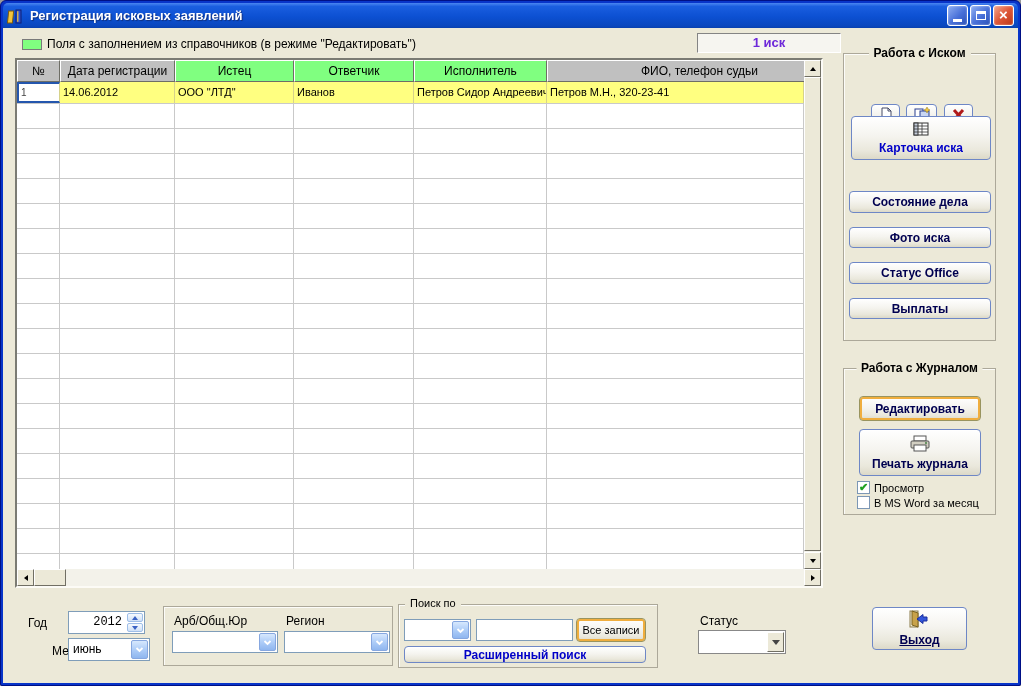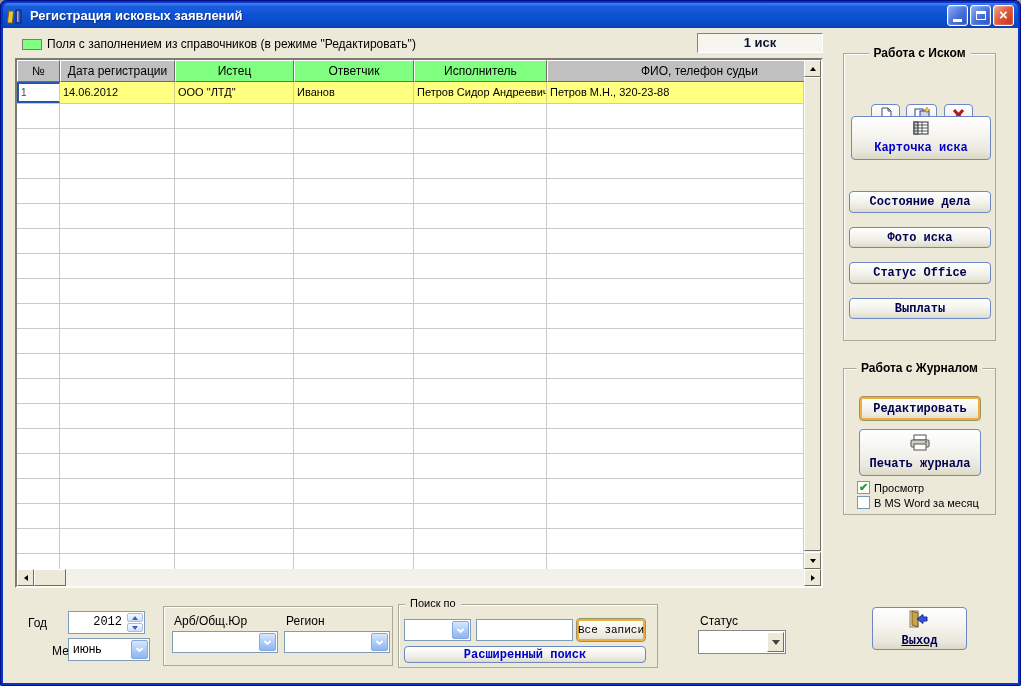--- a/index.html
+++ b/index.html
@@ -29,23 +29,23 @@
   .glyph-min { width: 9px; height: 3px; background: #fff; align-self: flex-end; margin: 0 0 3px 0; }
   .glyph-max { width: 10px; height: 9px; border: 1px solid #fff; border-top: 3px solid #fff; }
   .glyph-x { color:#fff; font-size: 15px; font-weight: bold; line-height: 1; margin-top:-2px; }
 
   .client { position: relative; height: 655px; background: #ECE9D8; }
 
   
   .swatch { position:absolute; left:19px; top:11px; width:20px; height:11px; border:1px solid #7a7a7a; background:#80FF80; }
   .legend-text { position:absolute; left:44px; top:9px; font-size:12px; }
   .counter-panel {
-    position:absolute; left:694px; top:5px; width:126px; height:20px;
+    position:absolute; left:694px; top:5px; width:144px; height:20px;
     background:#F6F5F0; border:1px solid; border-color:#848484 #FFFFFF #FFFFFF #848484;
-    color:#0f172a; font-weight:bold; font-size:13px; text-align:center; line-height:18px;
+    color:#6d28d9; font-weight:bold; font-size:13px; text-align:center; line-height:18px;
   }
 
   
   .grid-wrap {
     position:absolute; left:12px; top:30px; width:808px; height:530px;
     border:2px solid; border-color:#7B7B73 #FCFBF6 #FCFBF6 #7B7B73; background:#fff; overflow:hidden;
   }
   .grid-header { display:flex; height:22px; background:#ECE9D8; width:787px; }
   .hcell {
     height:22px; font-size:12px; text-align:center; line-height:20px;
@@ -80,21 +80,21 @@
   
   .groupbox { position:absolute; border:1px solid #ACA899; box-shadow: inset 1px 1px 0 rgba(255,255,255,.85); }
   .gb-label { position:absolute; top:-8px; background:#ECE9D8; padding:0 5px; font-weight:bold; font-size:12px; white-space:nowrap; }
   .gb-label.center { left:50%; transform:translateX(-50%); }
   .gb-label.plain { font-weight:normal; font-size:11px; left:6px; }
 
   
   .xp-btn {
     position:absolute; border:1px solid #6E87C6; border-radius:4px;
     background: linear-gradient(180deg,#FFFFFF 0%,#F5F4EF 45%,#EAE8DC 80%,#DCD9C8 100%);
-    box-shadow: inset 0 1px 0 #fff; font-family:Liberation Mono, monospace;
+    box-shadow: inset 0 1px 0 #fff; font-family:Liberation Sans, sans-serif;
     font-weight:bold; font-size:12px; color:#000050; cursor:default;
     display:flex; align-items:center; justify-content:center;
   }
   .xp-btn .blue { color:#0000C8; }
   .xp-btn.gold { border:1px solid #99945F; box-shadow: inset 0 0 0 2px #F0AE3E; }
   .btn-col { display:flex; flex-direction:column; align-items:center; gap:2px; }
   .underline { text-decoration: underline; }
 
   .icon-btn {
     position:absolute; width:29px; height:24px; border:1px solid #6E87C6; border-radius:4px;
@@ -172,21 +172,21 @@
           <div class="hcell green" style="width: 133px;">Исполнитель</div>
           <div class="hcell gray" style="width: 305px;">ФИО, телефон судьи</div>
         </div>
       <div class="grid-rows">
           <div class="grid-row data-row">
             <div class="cell focus-cell" style="width: 43px;">1</div>
             <div class="cell" style="width: 115px;">14.06.2012</div>
             <div class="cell" style="width: 119px;">ООО "ЛТД"</div>
             <div class="cell" style="width: 120px;">Иванов</div>
             <div class="cell" style="width: 133px;">Петров Сидор Андреевич</div>
-            <div class="cell" style="width: 257px;">Петров М.Н., 320-23-88</div>
+            <div class="cell" style="width: 257px;">Петров М.Н., 320-23-41</div>
           </div>
           <div class="grid-row empty-row">
             <div class="cell" style="width: 43px;"></div>
             <div class="cell" style="width: 115px;"></div>
             <div class="cell" style="width: 119px;"></div>
             <div class="cell" style="width: 120px;"></div>
             <div class="cell" style="width: 133px;"></div>
             <div class="cell" style="width: 257px;"></div>
           </div>
           <div class="grid-row empty-row">

